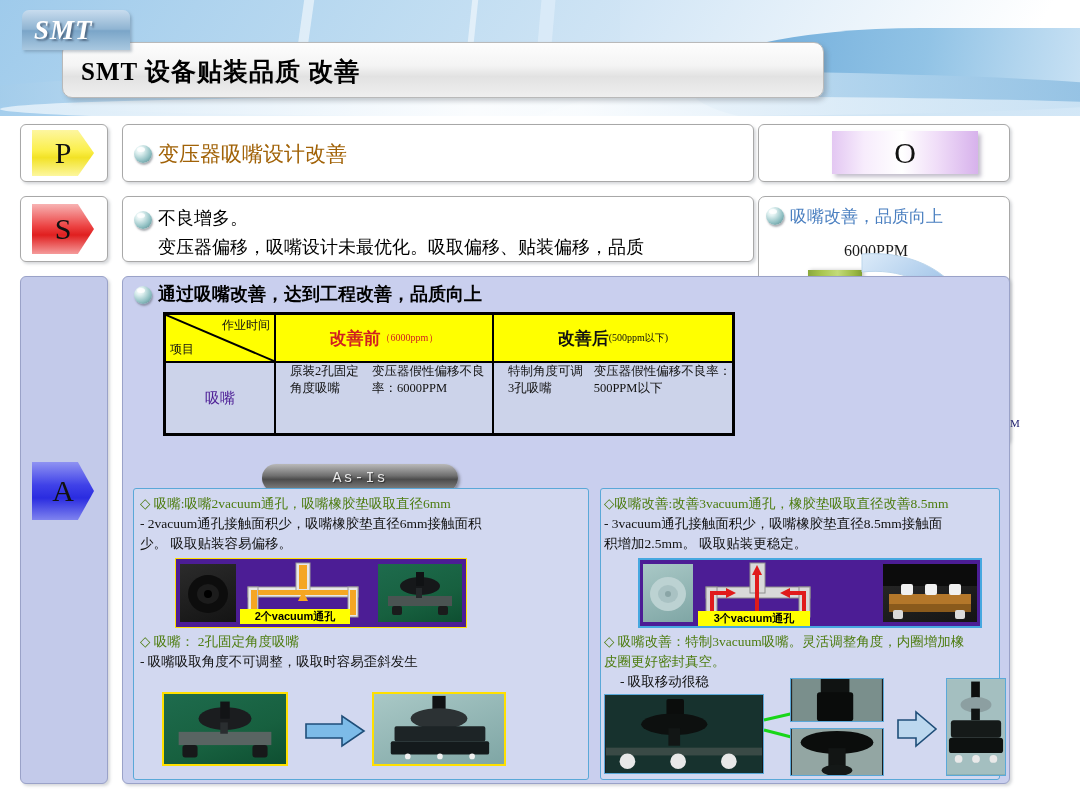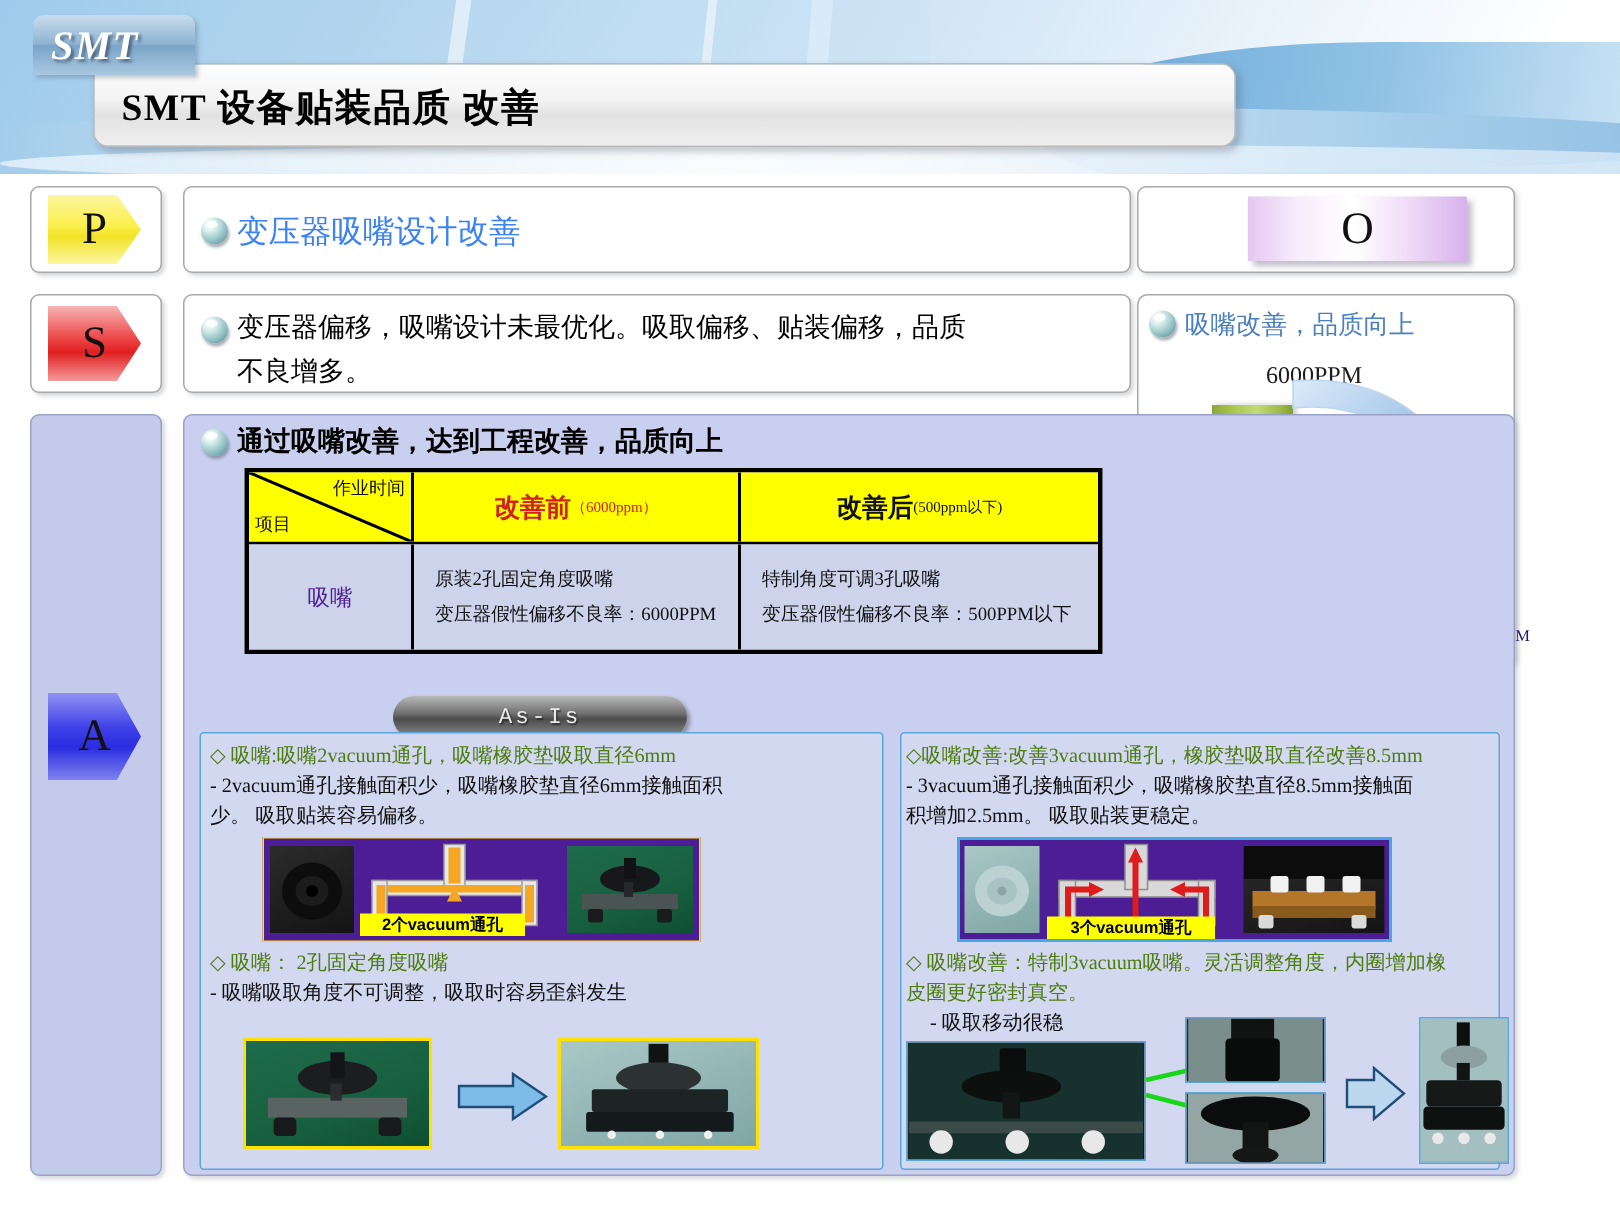--- a/index.html
+++ b/index.html
@@ -143,21 +143,21 @@
     box-shadow: 1px 2px 2px rgba(70,80,90,.45);
   }
   .sphere::after{
     content:''; position:absolute; left:3px; top:2px; width:8px; height:5px;
     border-radius:50%; background:rgba(255,255,255,.85);
   }
 
   .row1-title {
     position:absolute; left:158px; top:140px;
     font-family:"Liberation Serif","DejaVu Serif",serif;
-    font-size:21px; color:#3b82f6; font-weight:400;
+    font-size:21px; color:#a16207; font-weight:400;
   }
   .row2-text {
     position:absolute; left:158px; top:204px; width:584px;
     font-family:"Liberation Serif","DejaVu Serif",serif;
     font-size:18px; color:#000; line-height:29px;
   }
   .row3-title {
     position:absolute; left:158px; top:282px;
     font-family:"Liberation Serif","DejaVu Serif",serif;
     font-size:18px; color:#000; font-weight:700;
@@ -246,21 +246,21 @@
   .ct-h2 { position:absolute; left:4px; bottom:3px; font-family:"Liberation Serif",serif; font-size:12px; color:#111; }
   .ct-hc { position:absolute; inset:0; display:flex; align-items:center; justify-content:center;
            font-family:"Liberation Serif",serif; }
   .ct-hc .big { font-size:17px; font-weight:700; }
   .ct-hc .big.red { color:#d02020; }
   .ct-hc .big.blk { color:#111; }
   .ct-hc .sm { font-size:10px; color:#111; }
   .ct-hc .sm.red { color:#d02020; }
   .ct-bc-center { position:absolute; inset:0; display:flex; align-items:center; justify-content:center;
                   font-family:"Liberation Serif",serif; font-size:15px; color:#4c1d95; }
-  .ct-bc { position:absolute; inset:0; display:flex; flex-direction:column; justify-content:center;
+  .ct-bc { position:absolute; inset:0; display:flex; flex-direction:row; justify-content:center;
            padding-left:14px; gap:6px; font-family:"Liberation Serif",serif; font-size:12.5px; color:#111; }
 
   
   .pill {
     position:absolute; height:28px; border-radius:15px;
     background: linear-gradient(180deg,#b9b9b9 0%,#6f6f6f 42%,#4c4c4c 55%,#8d8d8d 100%);
     box-shadow: 2px 2px 3px rgba(60,60,60,.45);
     display:flex; align-items:center; justify-content:center;
   }
   .pill span {
@@ -346,22 +346,22 @@
     <span>A</span>
   </div>
 
   <div class="panel row1"></div>
   <div class="sphere" style="left:134px; top:145px;"></div>
   <div class="row1-title">变压器吸嘴设计改善</div>
 
   <div class="panel row2"></div>
   <div class="sphere" style="left:134px; top:211px;"></div>
   <div class="row2-text">
+    <div>不良增多。</div>
     <div>变压器偏移，吸嘴设计未最优化。吸取偏移、贴装偏移，品质</div>
-    <div>不良增多。</div>
   </div>
 
   <div class="panel ocell"></div>
   <div class="o-badge">
     <span>O</span>
   </div>
 
   <div class="panel chartcell"></div>
   <div class="sphere" style="left:766px; top:207px;"></div>
   <div class="chart-title">吸嘴改善，品质向上</div>
@@ -509,21 +509,21 @@
   </div>
 
   <div class="subpanel tobe"></div>
 
   <div class="bl" style="left:604px; top:494px; width:394px;">
     <div class="lt">◇吸嘴改善:改善3vacuum通孔，橡胶垫吸取直径改善8.5mm</div>
     <div class="dk">- 3vacuum通孔接触面积少，吸嘴橡胶垫直径8.5mm接触面</div>
     <div class="dk">积增加2.5mm。      吸取贴装更稳定。</div>
   </div>
 
-  <div class="figbox blue" style="left:638px; top:558px; width:290px; height:70px;">
+  <div class="figbox blue" style="left:638px; top:558px; width:344px; height:70px;">
     <div class="photo teal" style="position:absolute; left:3px; top:4px; width:50px; height:58px;">
       <svg viewBox="0 0 50 58" style="width:100%;height:100%">
         <ellipse cx="25" cy="30" rx="18" ry="17" fill="#bcd2d2"></ellipse>
         <ellipse cx="25" cy="30" rx="10" ry="9" fill="#a9c2c3"></ellipse>
         <ellipse cx="25" cy="30" rx="3" ry="3" fill="#8aa5a6"></ellipse>
       </svg>
     </div>
     <svg style="position:absolute; left:58px; top:1px; width:120px; height:66px;" viewBox="0 0 120 66">
       <rect x="8" y="26" width="104" height="11" fill="#d9d9d9" stroke="#8e8e8e"></rect>
       <rect x="8" y="26" width="11" height="30" fill="#d9d9d9" stroke="#8e8e8e"></rect>

